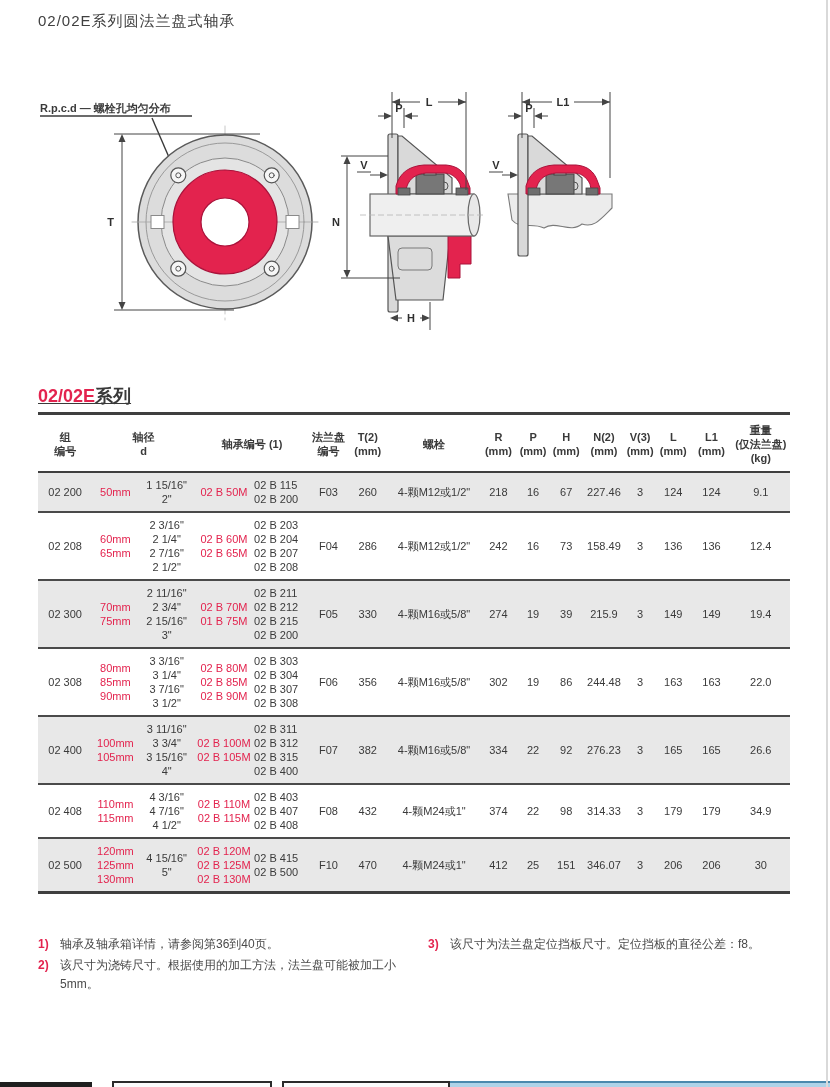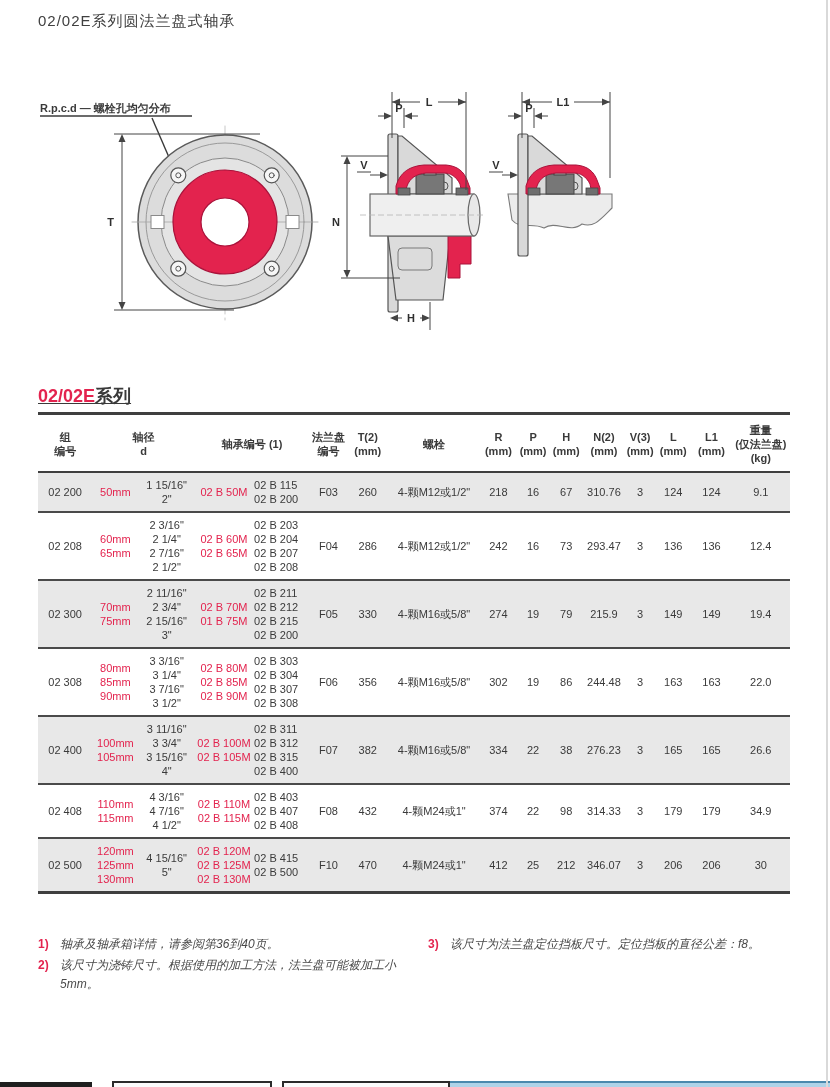--- a/index.html
+++ b/index.html
@@ -17,21 +17,21 @@
   thead th{font-weight:bold;border-bottom:2px solid #3f3f3f;padding:8px 1px 6px 1px;}
   tbody tr{border-bottom:2px solid #4a4a4a;}
   tbody tr:last-child{border-bottom:3px solid #3f3f3f;}
   tbody tr.alt{background:#e8e8e8;}
   td.red{color:#e3234e;}
   td.col-bearing_b{text-align:left;}
   .footnotes{position:absolute;left:38px;top:935px;width:752px;display:flex;gap:28px;}
   .fn-col{flex:1;}
   .fn{font-size:12px;line-height:19px;color:#4a4a4a;display:flex;margin-bottom:2px;}
   .fn-num{color:#e3234e;font-weight:bold;width:22px;flex:0 0 22px;}
-  .fn-text{flex:1;font-style:italic;}
+  .fn-text{flex:1;}
   .bottom-strip{position:absolute;left:0;bottom:0;width:830px;height:8px;}
   .bs-seg{position:absolute;bottom:0;}
   .bs-dark{left:0;width:92px;height:5px;background:#1f1f1f;}
   .bs-btn1{left:112px;width:160px;height:6px;background:#fbfbfb;border:2px solid #2b2b2b;border-bottom:none;box-sizing:border-box;}
   .bs-btn2{left:282px;width:168px;height:6px;background:#fbfbfb;border:2px solid #2b2b2b;border-bottom:none;box-sizing:border-box;}
   .bs-blue{left:450px;width:380px;height:6px;background:#aed3e8;border-top:2px solid #4a89ad;box-sizing:border-box;}
   svg text{font-family:"Liberation Sans","DejaVu Sans",sans-serif;}
   .dim-label{font-size:11px;font-weight:bold;fill:#2f2f2f;}
   .rpcd{font-size:11px;font-weight:bold;fill:#3a3a3a;}
 </style>
@@ -239,21 +239,21 @@
 2"</td>
             <td class="col-bearing_m red">02 B 50M</td>
             <td class="col-bearing_b">02 B 115
 02 B 200</td>
             <td class="col-flange">F03</td>
             <td class="col-t">260</td>
             <td class="col-bolt">4-颗M12或1/2"</td>
             <td class="col-r">218</td>
             <td class="col-p">16</td>
             <td class="col-h">67</td>
-            <td class="col-n">310.76</td>
+            <td class="col-n">227.46</td>
             <td class="col-v">3</td>
             <td class="col-l">124</td>
             <td class="col-l1">124</td>
             <td class="col-weight">9.1</td>
           </tr>
           <tr>
             <td class="col-group">02 208</td>
             <td class="col-shaft_mm red">60mm
 65mm</td>
             <td class="col-shaft_in">2 3/16"
@@ -265,21 +265,21 @@
             <td class="col-bearing_b">02 B 203
 02 B 204
 02 B 207
 02 B 208</td>
             <td class="col-flange">F04</td>
             <td class="col-t">286</td>
             <td class="col-bolt">4-颗M12或1/2"</td>
             <td class="col-r">242</td>
             <td class="col-p">16</td>
             <td class="col-h">73</td>
-            <td class="col-n">293.47</td>
+            <td class="col-n">158.49</td>
             <td class="col-v">3</td>
             <td class="col-l">136</td>
             <td class="col-l1">136</td>
             <td class="col-weight">12.4</td>
           </tr>
           <tr class="alt">
             <td class="col-group">02 300</td>
             <td class="col-shaft_mm red">70mm
 75mm</td>
             <td class="col-shaft_in">2 11/16"
@@ -290,21 +290,21 @@
 01 B 75M</td>
             <td class="col-bearing_b">02 B 211
 02 B 212
 02 B 215
 02 B 200</td>
             <td class="col-flange">F05</td>
             <td class="col-t">330</td>
             <td class="col-bolt">4-颗M16或5/8"</td>
             <td class="col-r">274</td>
             <td class="col-p">19</td>
-            <td class="col-h">79</td>
+            <td class="col-h">39</td>
             <td class="col-n">215.9</td>
             <td class="col-v">3</td>
             <td class="col-l">149</td>
             <td class="col-l1">149</td>
             <td class="col-weight">19.4</td>
           </tr>
           <tr>
             <td class="col-group">02 308</td>
             <td class="col-shaft_mm red">80mm
 85mm
@@ -344,21 +344,21 @@
 02 B 105M</td>
             <td class="col-bearing_b">02 B 311
 02 B 312
 02 B 315
 02 B 400</td>
             <td class="col-flange">F07</td>
             <td class="col-t">382</td>
             <td class="col-bolt">4-颗M16或5/8"</td>
             <td class="col-r">334</td>
             <td class="col-p">22</td>
-            <td class="col-h">38</td>
+            <td class="col-h">92</td>
             <td class="col-n">276.23</td>
             <td class="col-v">3</td>
             <td class="col-l">165</td>
             <td class="col-l1">165</td>
             <td class="col-weight">26.6</td>
           </tr>
           <tr>
             <td class="col-group">02 408</td>
             <td class="col-shaft_mm red">110mm
 115mm</td>
@@ -392,21 +392,21 @@
             <td class="col-bearing_m red">02 B 120M
 02 B 125M
 02 B 130M</td>
             <td class="col-bearing_b">02 B 415
 02 B 500</td>
             <td class="col-flange">F10</td>
             <td class="col-t">470</td>
             <td class="col-bolt">4-颗M24或1"</td>
             <td class="col-r">412</td>
             <td class="col-p">25</td>
-            <td class="col-h">212</td>
+            <td class="col-h">151</td>
             <td class="col-n">346.07</td>
             <td class="col-v">3</td>
             <td class="col-l">206</td>
             <td class="col-l1">206</td>
             <td class="col-weight">30</td>
           </tr>
         </tbody>
     </table>
   </div>
 

